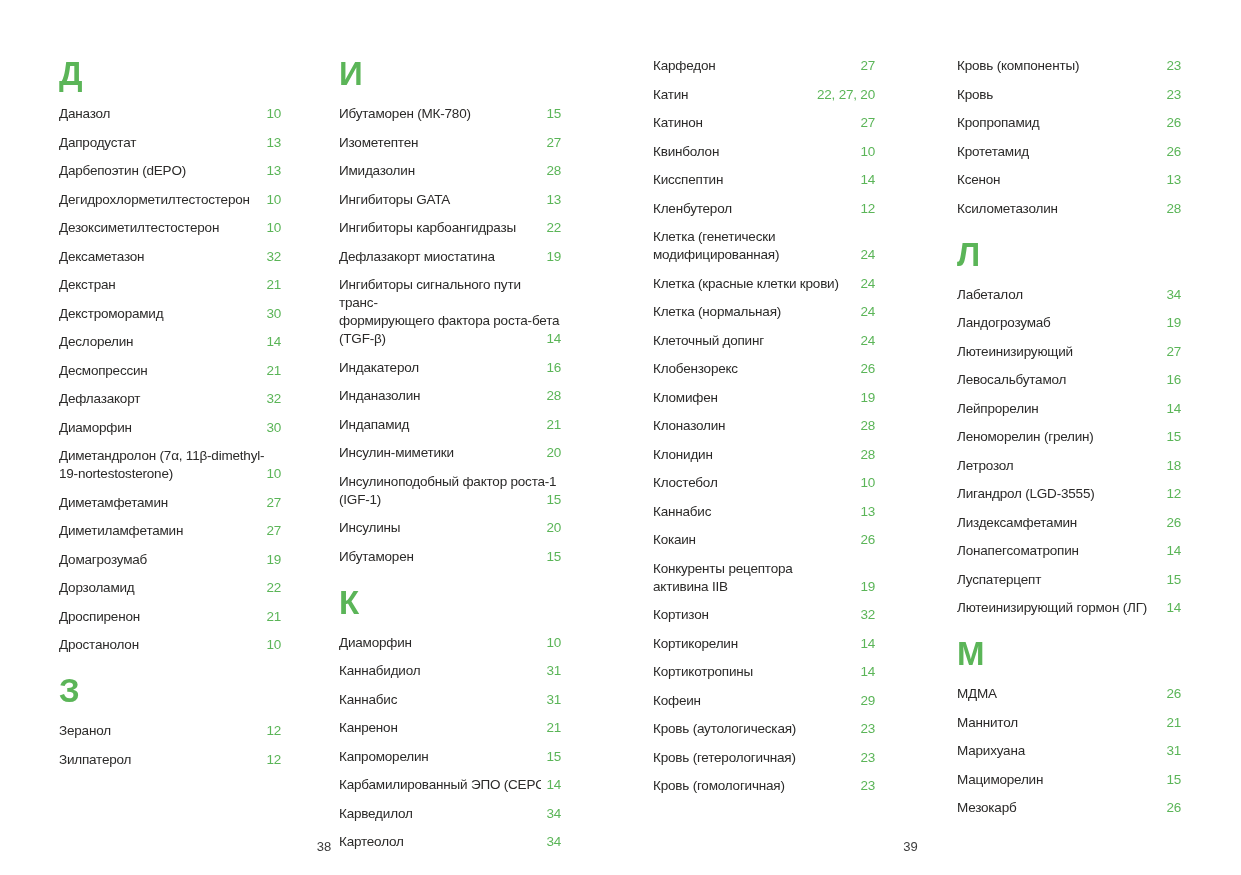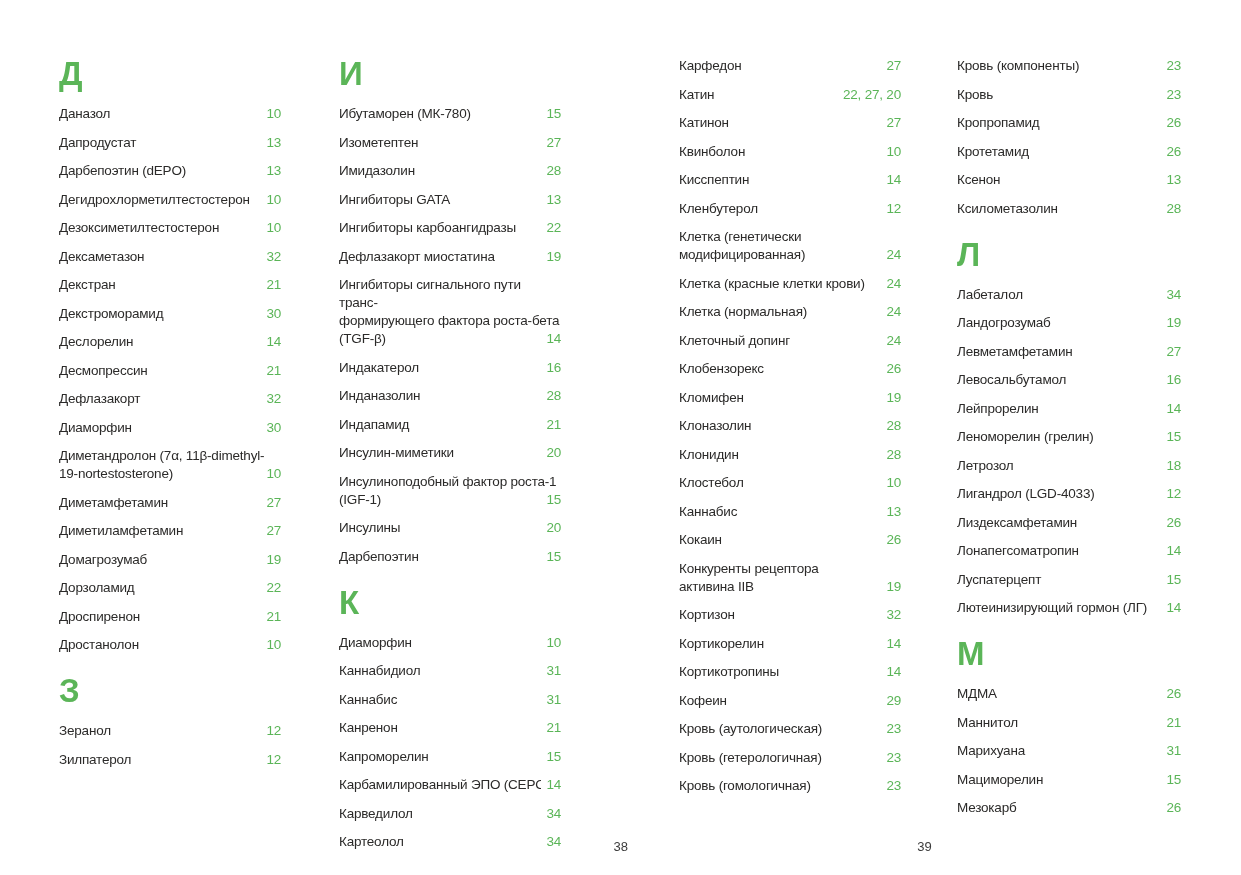--- a/index.html
+++ b/index.html
@@ -15,21 +15,21 @@
     font-family: "Liberation Sans", "DejaVu Sans", sans-serif;
     color: #2b2a29;
     overflow: hidden;
   }
   .index-col {
     position: absolute;
     top: 57px;
   }
   .col-1 { left: 59px;  width: 222px; }
   .col-2 { left: 339px; width: 222px; }
-  .col-3 { left: 679px; width: 222px; }
+  .col-3 { left: 653px; width: 222px; }
   .col-4 { left: 957px; width: 224px; }
 
   .letter {
     font-size: 33px;
     line-height: 34px;
     font-weight: bold;
     color: var(--accent, #5bb558);
     margin: 20px 0 14px 0;
   }
   .letter:first-child { margin-top: 0; }
@@ -55,22 +55,22 @@
     padding-left: 5px;
   }
 
   .pagenum {
     position: absolute;
     bottom: 21px;
     font-size: 13px;
     color: #3c3c3c;
     text-align: center;
   }
-  .pagenum-left  { left: 8px;    width: 620px; text-align: right; }
-  .pagenum-right { left: 614px; width: 621px; }
+  .pagenum-left  { left: 14px;    width: 620px; }
+  .pagenum-right { left: 600px; width: 621px; }
 </style>
 </head>
 <body>
 
 <div class="spread" style="--accent: #5bb558;">
   <div class="index-col col-1">
       <div class="letter">Д</div>
       <div class="entry">
         <span class="term">Даназол</span>
         <span class="pageref">10</span>
@@ -209,21 +209,21 @@
       <div class="entry">
         <span class="term">Инсулиноподобный фактор роста-1
 (IGF-1)</span>
         <span class="pageref">15</span>
       </div>
       <div class="entry">
         <span class="term">Инсулины</span>
         <span class="pageref">20</span>
       </div>
       <div class="entry">
-        <span class="term">Дарбепоэтин</span>
+        <span class="term">Ибутаморен</span>
         <span class="pageref">15</span>
       </div>
       <div class="letter">К</div>
       <div class="entry">
         <span class="term">Диаморфин</span>
         <span class="pageref">10</span>
       </div>
       <div class="entry">
         <span class="term">Каннабидиол</span>
         <span class="pageref">31</span>
@@ -385,41 +385,41 @@
       <div class="letter">Л</div>
       <div class="entry">
         <span class="term">Лабеталол</span>
         <span class="pageref">34</span>
       </div>
       <div class="entry">
         <span class="term">Ландогрозумаб</span>
         <span class="pageref">19</span>
       </div>
       <div class="entry">
-        <span class="term">Левметамфетамин</span>
+        <span class="term">Лютеинизирующий</span>
         <span class="pageref">27</span>
       </div>
       <div class="entry">
         <span class="term">Левосальбутамол</span>
         <span class="pageref">16</span>
       </div>
       <div class="entry">
         <span class="term">Лейпрорелин</span>
         <span class="pageref">14</span>
       </div>
       <div class="entry">
         <span class="term">Леноморелин (грелин)</span>
         <span class="pageref">15</span>
       </div>
       <div class="entry">
         <span class="term">Летрозол</span>
         <span class="pageref">18</span>
       </div>
       <div class="entry">
-        <span class="term">Лигандрол (LGD-4033)</span>
+        <span class="term">Лигандрол (LGD-3555)</span>
         <span class="pageref">12</span>
       </div>
       <div class="entry">
         <span class="term">Лиздексамфетамин</span>
         <span class="pageref">26</span>
       </div>
       <div class="entry">
         <span class="term">Лонапегсоматропин</span>
         <span class="pageref">14</span>
       </div>

